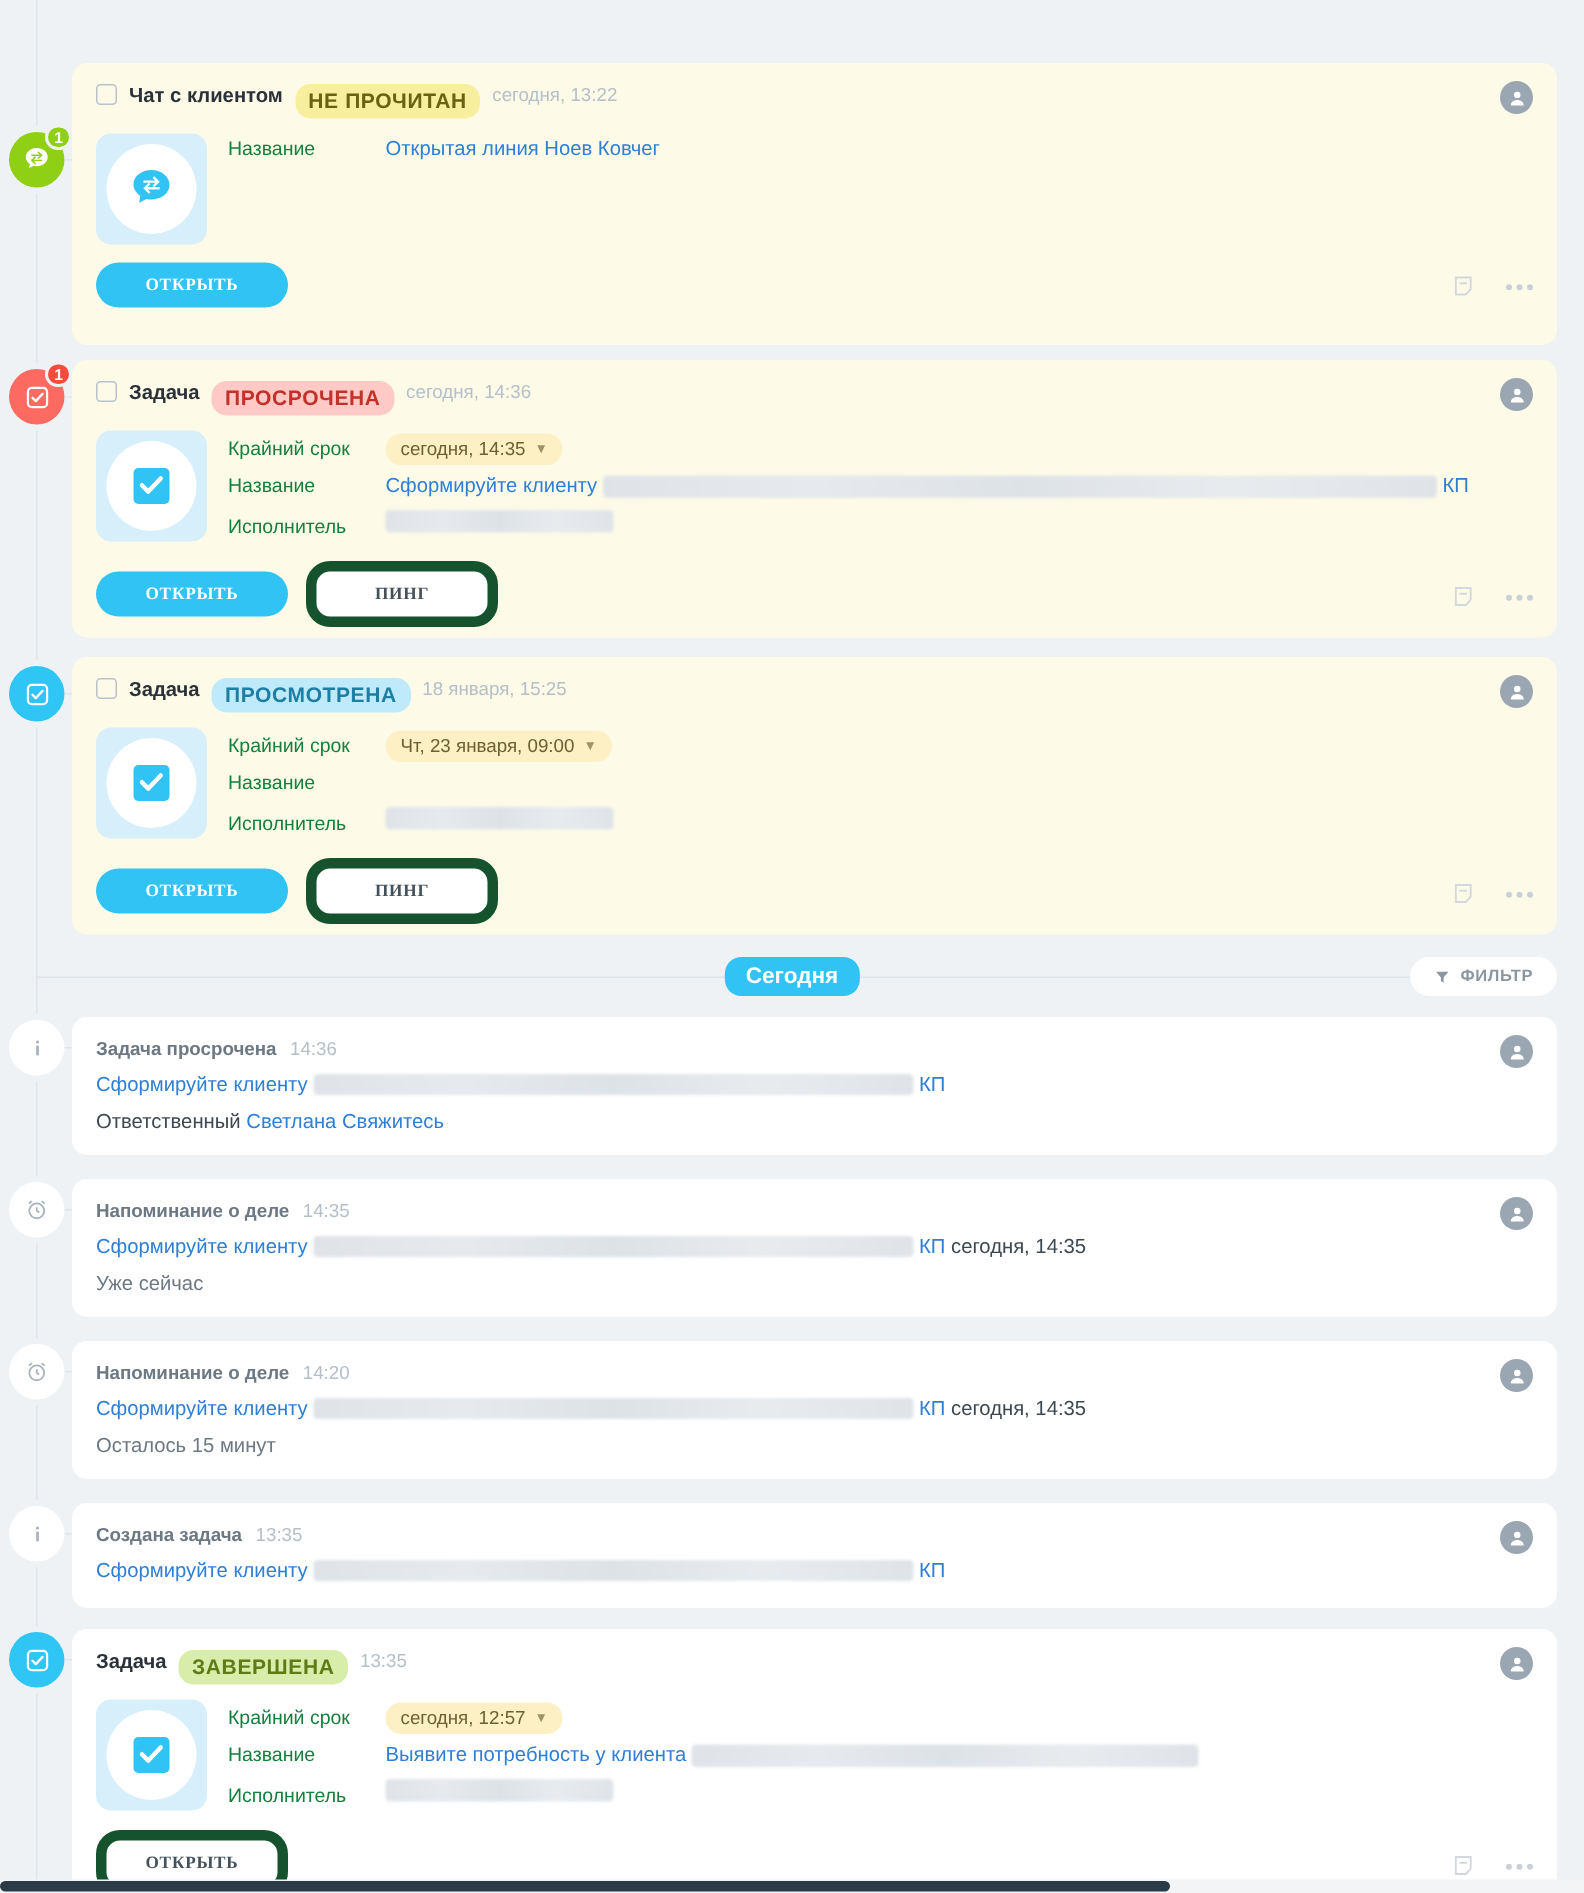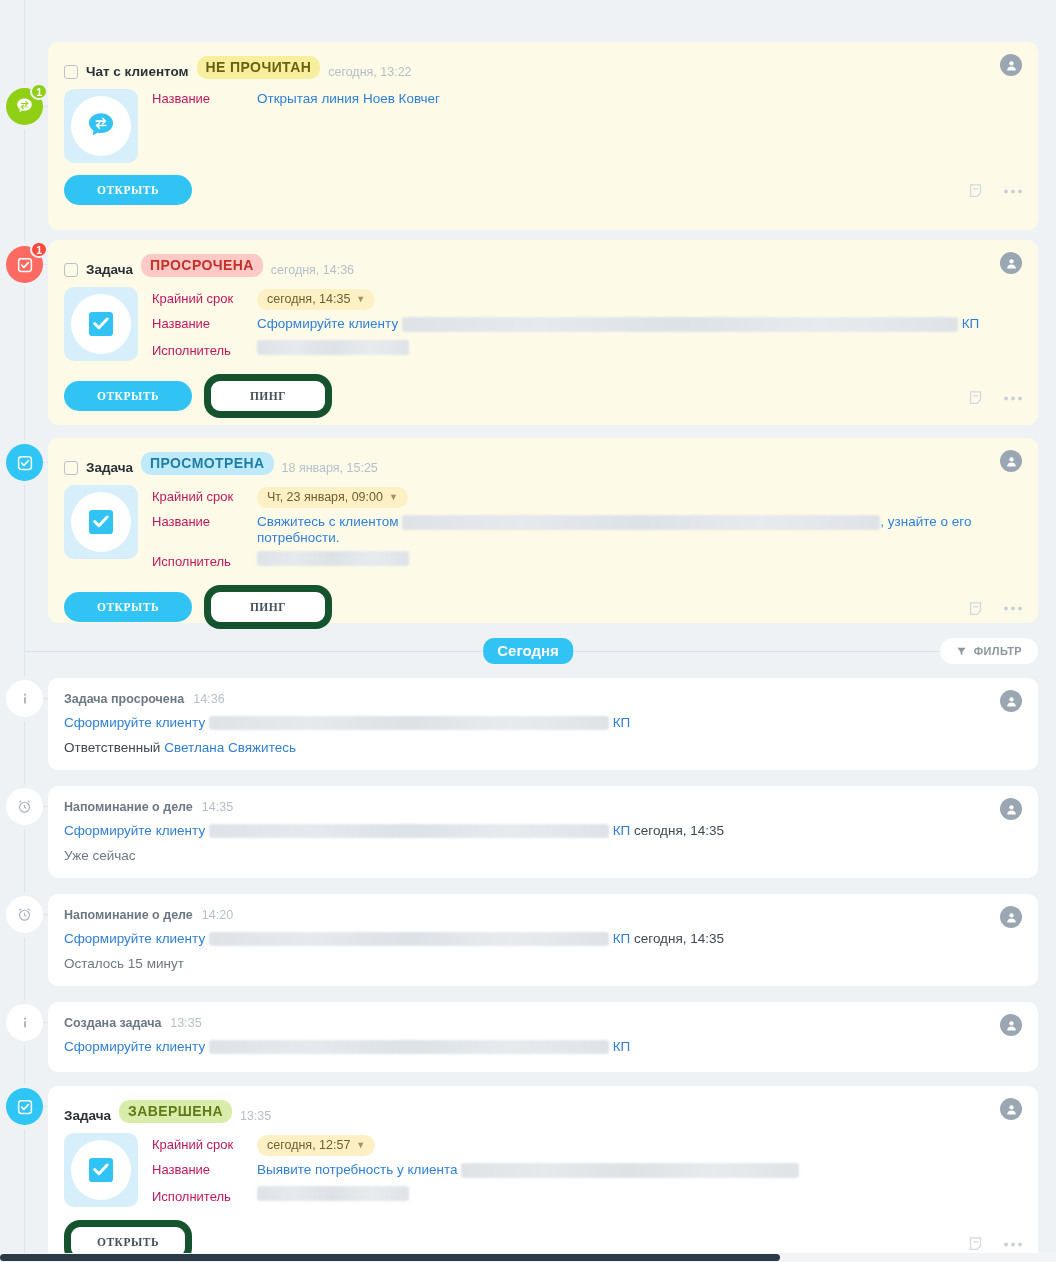--- a/index.html
+++ b/index.html
@@ -49,21 +49,21 @@
   .badge.red   { background: #fc4b3c; }
   .connector { position: absolute; left: 43px; top: 18px; width: 22px; height: 1px; background: #dfe5ea; }
 
   .card {
     position: absolute; left: 48px; right: 18px;
     border-radius: 10px; background: #fff;
   }
   .card.yellow { background: #fdfbe8; }
 
   
-  .card-head { display: flex; align-items: flex-end; padding: 14px 16px 0 16px; gap: 8px; }
+  .card-head { display: flex; align-items: flex-start; padding: 14px 16px 0 16px; gap: 8px; }
   .chk {
     width: 14px; height: 14px; border: 1.6px solid #b9c2cb; border-radius: 3px; background: transparent;
     flex: none;
   }
   .kind { font-size: 13.5px; font-weight: bold; color: #2a3138; }
   .badge-pill {
     font-size: 14px; font-weight: bold; letter-spacing: .4px;
     border-radius: 10px; padding: 3px 9px 4px; white-space: nowrap;
   }
   .badge-pill.unread   { background: #f7ef9e; color: #6c6110; }
@@ -81,21 +81,21 @@
   
   .card-body { display: flex; padding: 10px 16px 0 16px; gap: 14px; }
   .thumb {
     width: 74px; height: 74px; border-radius: 10px; background: #d7eefb;
     display: flex; align-items: center; justify-content: center; flex: none;
   }
   .thumb .disc { width: 60px; height: 60px; border-radius: 50%; background: #fff;
     display: flex; align-items: center; justify-content: center; }
   .fields { flex: 1; min-width: 0; padding-top: 2px; }
   .frow { display: flex; align-items: baseline; margin-bottom: 6px; min-height: 18px; }
-  .flabel { width: 105px; flex: none; font-size: 13px; color: #be185d; }
+  .flabel { width: 105px; flex: none; font-size: 13px; color: #15803d; }
   .fval { font-size: 13.5px; color: #3d4853; }
   .fval.link { color: #2f7fd6; }
   .date-pill {
     display: inline-flex; align-items: center; gap: 6px;
     background: #fcf0c4; color: #6d6130; border-radius: 11px;
     font-size: 12.5px; padding: 3px 10px 4px;
   }
   .date-pill .chev { font-size: 9px; color: #a09268; }
   .redact { display: inline-block; border-radius: 3px; vertical-align: middle; }
   .redact.g { background: linear-gradient(90deg,#dfe3e8,#e6e9ed,#dde2e7,#e8ebee,#dfe3e8); filter: blur(1.2px); }
@@ -318,23 +318,20 @@
         <div class="fields">
           <div class="frow">
             <span class="flabel">Крайний срок</span>
             <span class="date-pill">
               <span>Чт, 23 января, 09:00</span>
               <span class="chev">▼</span>
             </span>
           </div>
           <div class="frow">
             <span class="flabel">Название</span>
-            <span class="fval link">
-              <span>Свяжитесь с клиентом </span><span class="redact g" style="width:478px;height:15px"></span><span>, узнайте о его потребности.</span>
-            </span>
           </div>
           <div class="frow">
             <span class="flabel">Исполнитель</span>
             <span class="redact g" style="width:152px;height:15px"></span>
           </div>
         </div>
       </div>
 
       <div class="card-foot" style="padding-top:10px">
         <button class="btn primary">ОТКРЫТЬ</button>

